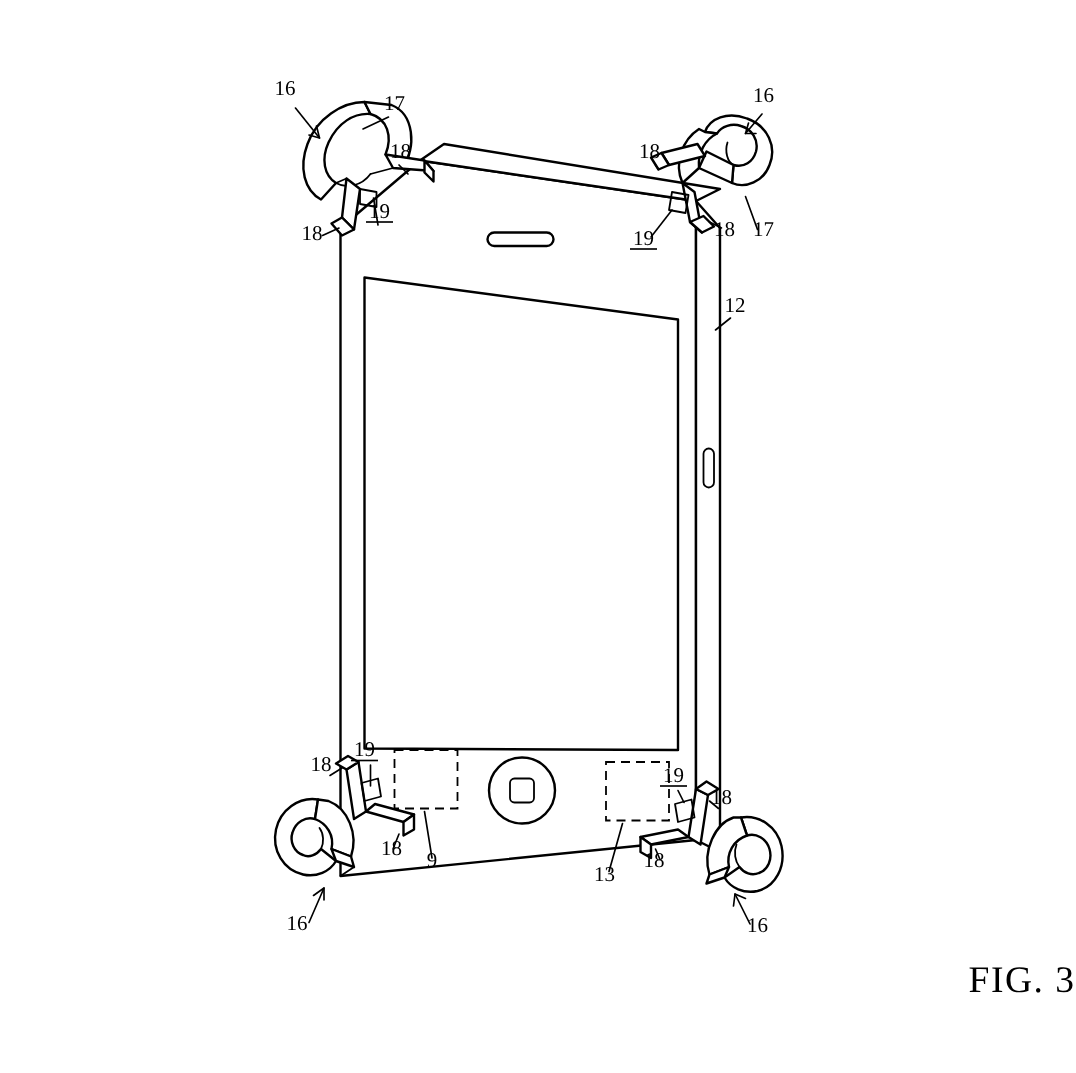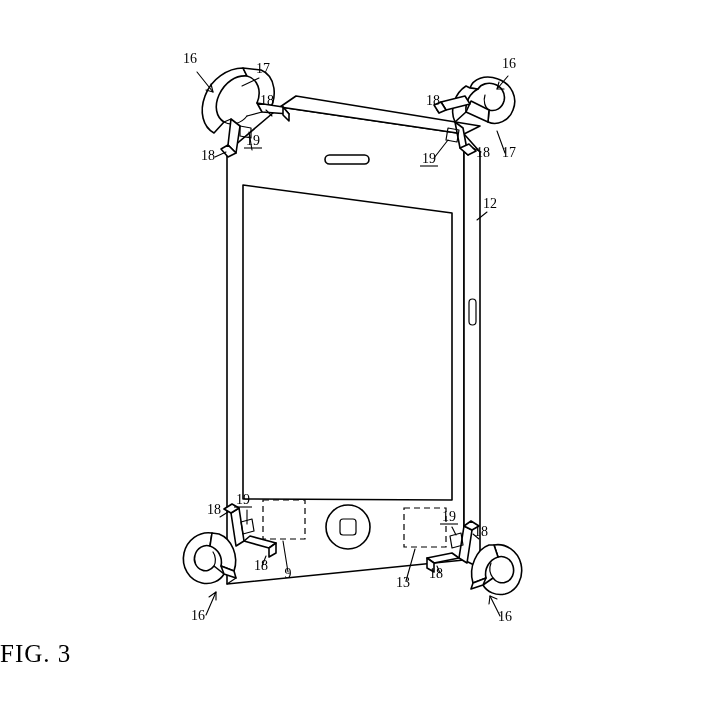--- a/index.html
+++ b/index.html
@@ -25,21 +25,21 @@
   svg.patent-drawing {
     display: block;
     width: 717px;
     height: 715px;
   }
   .fig-caption {
     position: absolute;
     left: 0;
     top: 640px;
     width: 717px;
-    text-align: left;
+    text-align: right;
     font-family: "Liberation Serif", serif;
     font-size: 25px;
     letter-spacing: 1px;
     color: #000;
   }
   text.ref {
     font-family: "Liberation Serif", serif;
     font-size: 14px;
     fill: #000;
   }

